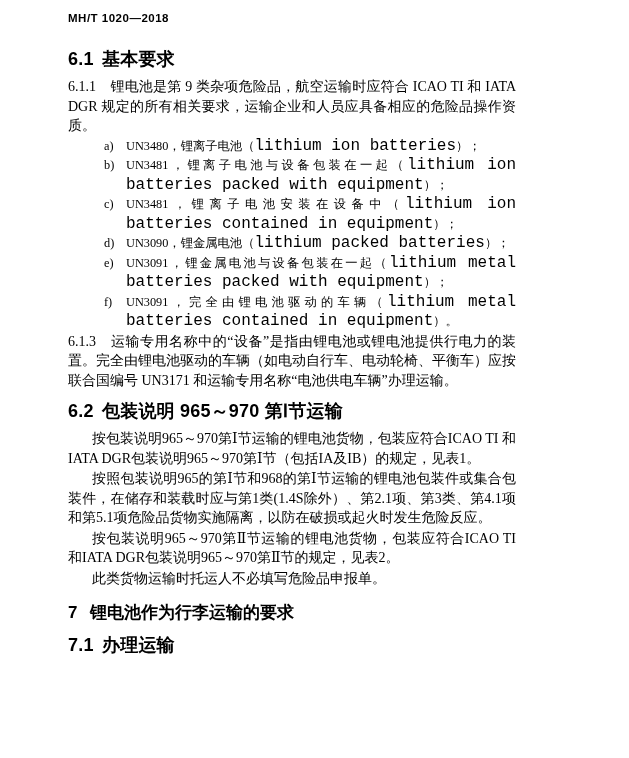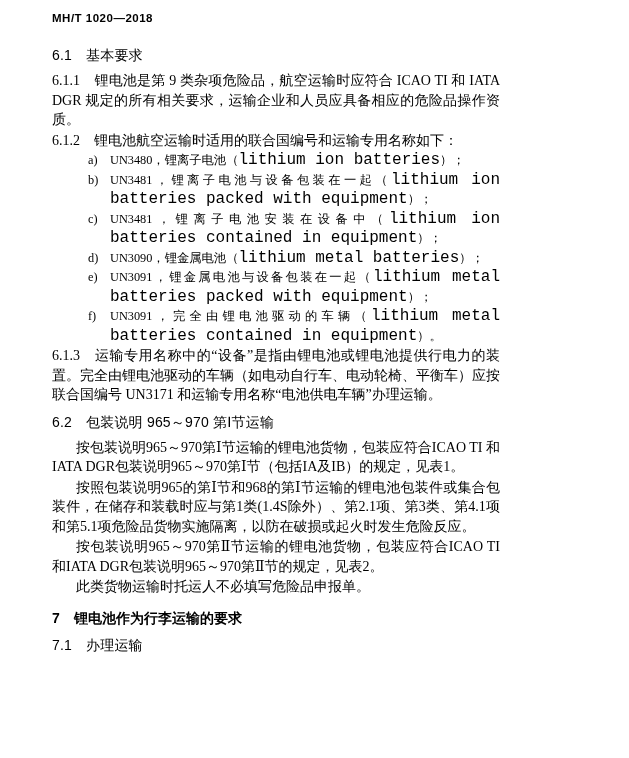--- a/index.html
+++ b/index.html
@@ -13,46 +13,47 @@
     font-family: "Liberation Serif", "DejaVu Serif", serif;
     color: #000000;
     overflow: hidden;
   }
   .page {
     position: relative;
     width: 536px;
     height: 758px;
     padding: 0;
     box-sizing: border-box;
+    margin-left: 16px;
   }
   .header {
     font-family: "Liberation Sans", sans-serif;
     font-size: 11.5px;
     letter-spacing: 0.5px;
     padding: 12px 0 0 52px;
     font-weight: 600;
   }
   .content {
     padding: 14px 36px 0 52px;
     box-sizing: border-box;
   }
   .h2 {
     font-family: "Liberation Sans", sans-serif;
-    font-size: 14px;
-    font-weight: normal;
+    font-size: 18px;
+    font-weight: bold;
     margin: 9px 0 6px 0;
     letter-spacing: 0.2px;
   }
   .h2 .num {
     display: inline-block;
     min-width: 34px;
   }
   .h1 {
     font-family: "Liberation Sans", sans-serif;
-    font-size: 14px;
+    font-size: 17px;
     font-weight: bold;
     margin: 13px 0 7px 0;
   }
   .h1 .num {
     display: inline-block;
     min-width: 22px;
   }
   p {
     font-size: 14px;
     line-height: 19.5px;
@@ -108,36 +109,33 @@
   <div class="content">
 
     <div class="h2">
       <span class="num">6.1</span><span>基本要求</span>
     </div>
 
     <div class="clause">
       <span class="num">6.1.1</span><span>锂电池是第 9 类杂项危险品，航空运输时应符合 ICAO TI 和 IATA DGR 规定的所有相关要求，运输企业和人员应具备相应的危险品操作资质。</span>
     </div>
 
-    <div class="clause">
-      <span class="num">6.1.2</span><span>锂电池航空运输时适用的联合国编号和运输专用名称如下：</span>
-    </div>
 
     <ul class="list">
       <li>
         <span class="marker">a)</span><span>UN3480，锂离子电池（</span><span class="mono">lithium ion batteries</span><span>）；</span>
       </li>
       <li>
         <span class="marker">b)</span><span>UN3481，锂离子电池与设备包装在一起（</span><span class="mono">lithium ion batteries packed with equipment</span><span>）；</span>
       </li>
       <li>
         <span class="marker">c)</span><span>UN3481，锂离子电池安装在设备中（</span><span class="mono">lithium ion batteries contained in equipment</span><span>）；</span>
       </li>
       <li>
-        <span class="marker">d)</span><span>UN3090，锂金属电池（</span><span class="mono">lithium metal batteries</span><span>）；</span>
+        <span class="marker">d)</span><span>UN3090，锂金属电池（</span><span class="mono">lithium packed batteries</span><span>）；</span>
       </li>
       <li>
         <span class="marker">e)</span><span>UN3091，锂金属电池与设备包装在一起（</span><span class="mono">lithium metal batteries packed with equipment</span><span>）；</span>
       </li>
       <li>
         <span class="marker">f)</span><span>UN3091，完全由锂电池驱动的车辆（</span><span class="mono">lithium metal batteries contained in equipment</span><span>）。</span>
       </li>
     </ul>
 
     <div class="clause">

